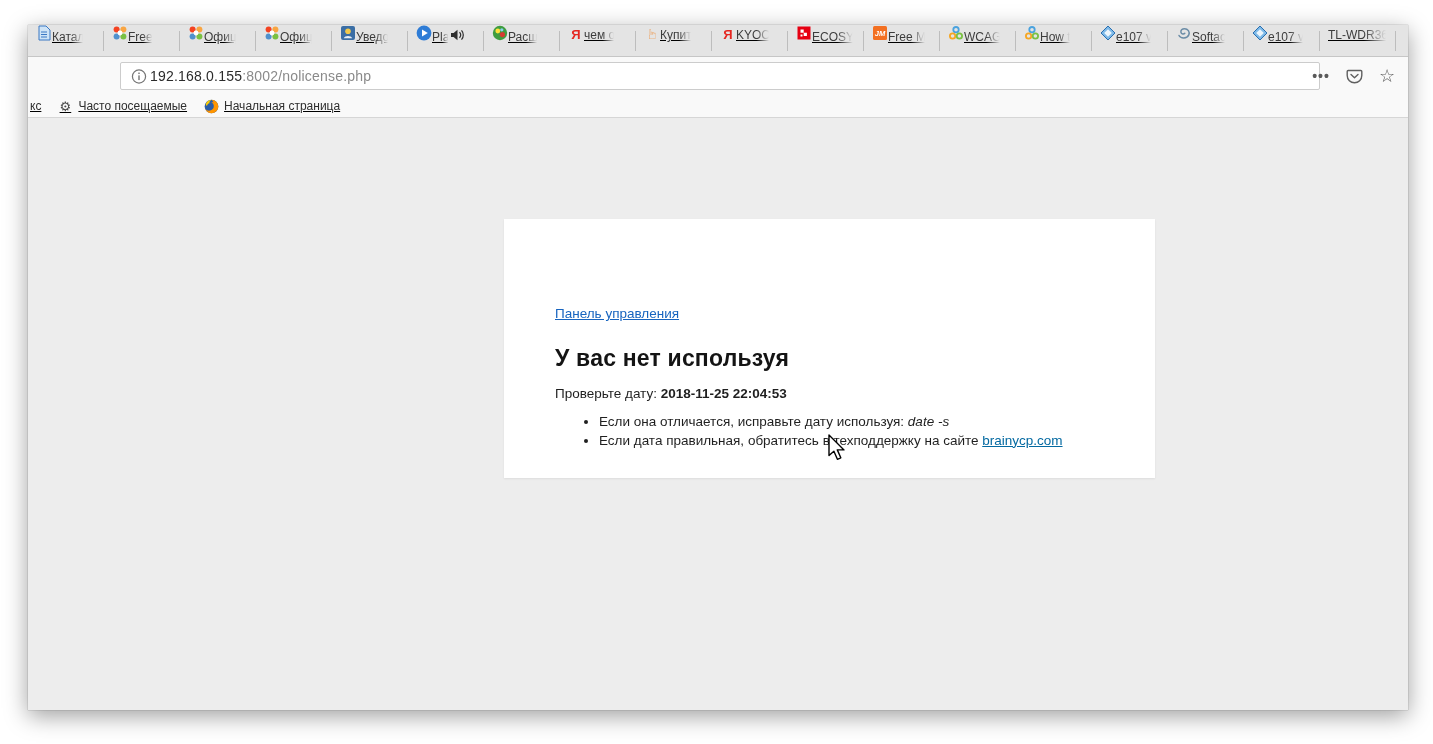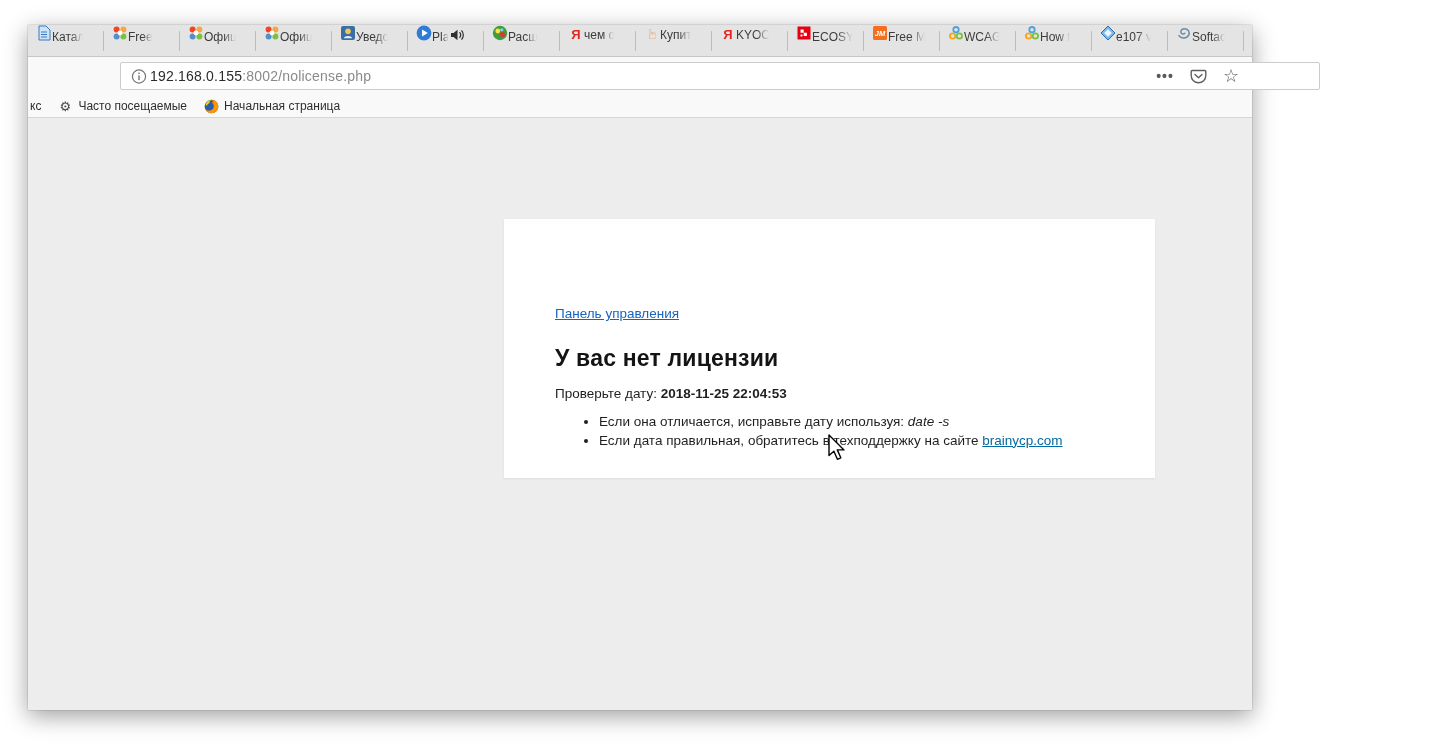--- a/index.html
+++ b/index.html
@@ -1,22 +1,23 @@
 <!DOCTYPE html>
 <html><head>
 <meta charset="utf-8">
 <style>
   * { margin:0; padding:0; box-sizing:border-box; }
   html,body { width:1433px; height:744px; background:#ffffff; font-family:"Liberation Sans", sans-serif; overflow:hidden; }
   body { position:relative; }
 
   .browser-window {
-    position:absolute; left:28px; top:25px; width:1224px; height:685px;
+    position:absolute; left:28px; top:25px; width:1380px; height:685px;
     background:#ededed;
     box-shadow: 0 6px 22px rgba(0,0,0,.38), 0 0 1px rgba(0,0,0,.45);
+    text-decoration: underline;
   }
 
   
   .tabbar { height:32px; background:#e4e4e4; display:flex; overflow:hidden; border-bottom:1px solid #c6c6c6; }
   .tab {
     width:76px; min-width:76px; height:100%；
     display:flex; align-items:center; gap:5px; padding:0 5px 0 8px;
     position:relative; cursor:default;
   }
   .tab::after { content:""; position:absolute; right:0; top:6px; height:20px; width:1px; background:#bdbdbd; }
@@ -228,21 +229,21 @@
             <path d="M8 .8C6.5 1.6 5.6 3 5.8 4.6 4.4 4.9 3.4 6 3.2 7.4c-.7-.4-1.2-1-1.4-1.8C2.7 3 5.1.9 8 .8z" fill="#ffcf00"></path>
           </svg>
         </span>
         <span>Начальная страница</span>
       </div>
     </div>
 
   <div class="content">
     <div class="card">
       <a class="panel-link">Панель управления</a>
-      <h1>У вас нет лицензии</h1>
+      <h1>У вас нет используя</h1>
       <p class="date-line"><span>Проверьте дату: </span><b>2018-11-25 22:04:53</b></p>
       <ul id="bullet-list">
           <li><span>Если она отличается, исправьте дату используя: </span><em>date -s</em></li>
           <li><span>Если дата правильная, обратитесь в техподдержку на сайте </span><a>brainycp.com</a></li>
         </ul>
     </div>
   </div>
 
   <svg class="cursor" width="22" height="30" viewBox="0 0 22 30">
     <path d="M1 1 L1 21.5 L5.9 17.2 L9.4 25.3 L12.8 23.8 L9.3 15.9 L16 15.9 Z" fill="#ffffff" stroke="#000000" stroke-width="1.4" stroke-linejoin="round"></path>

